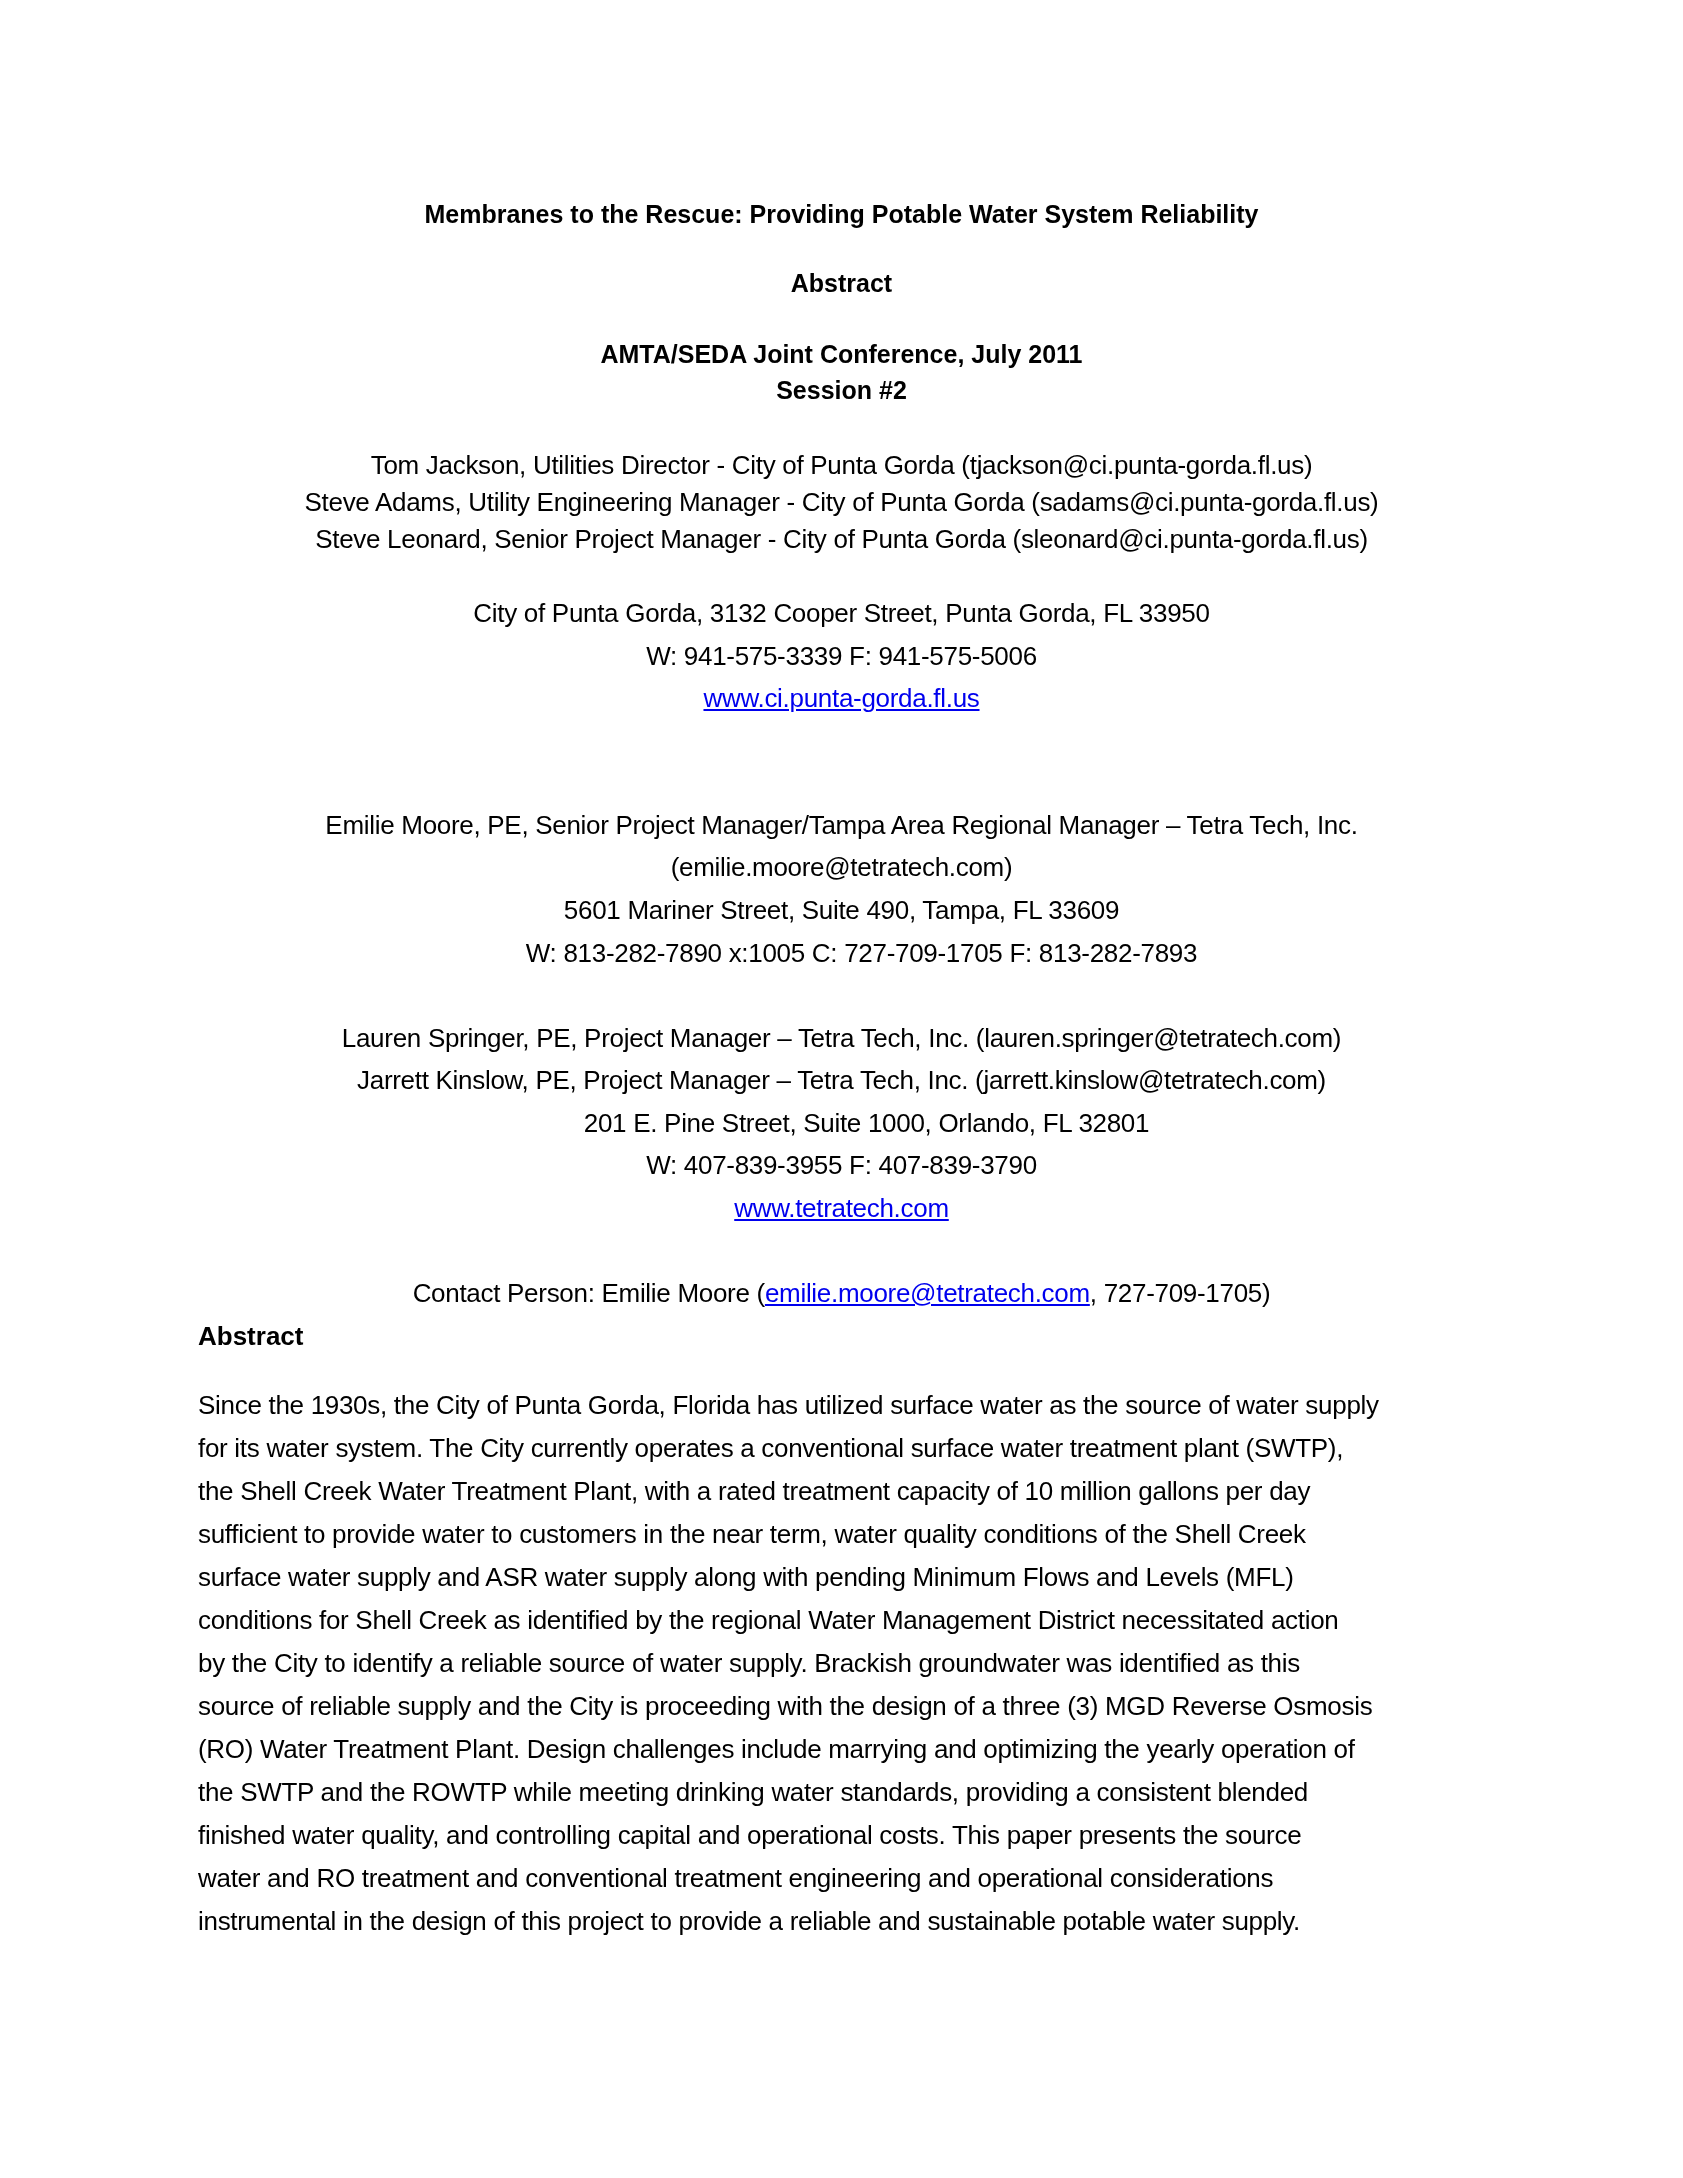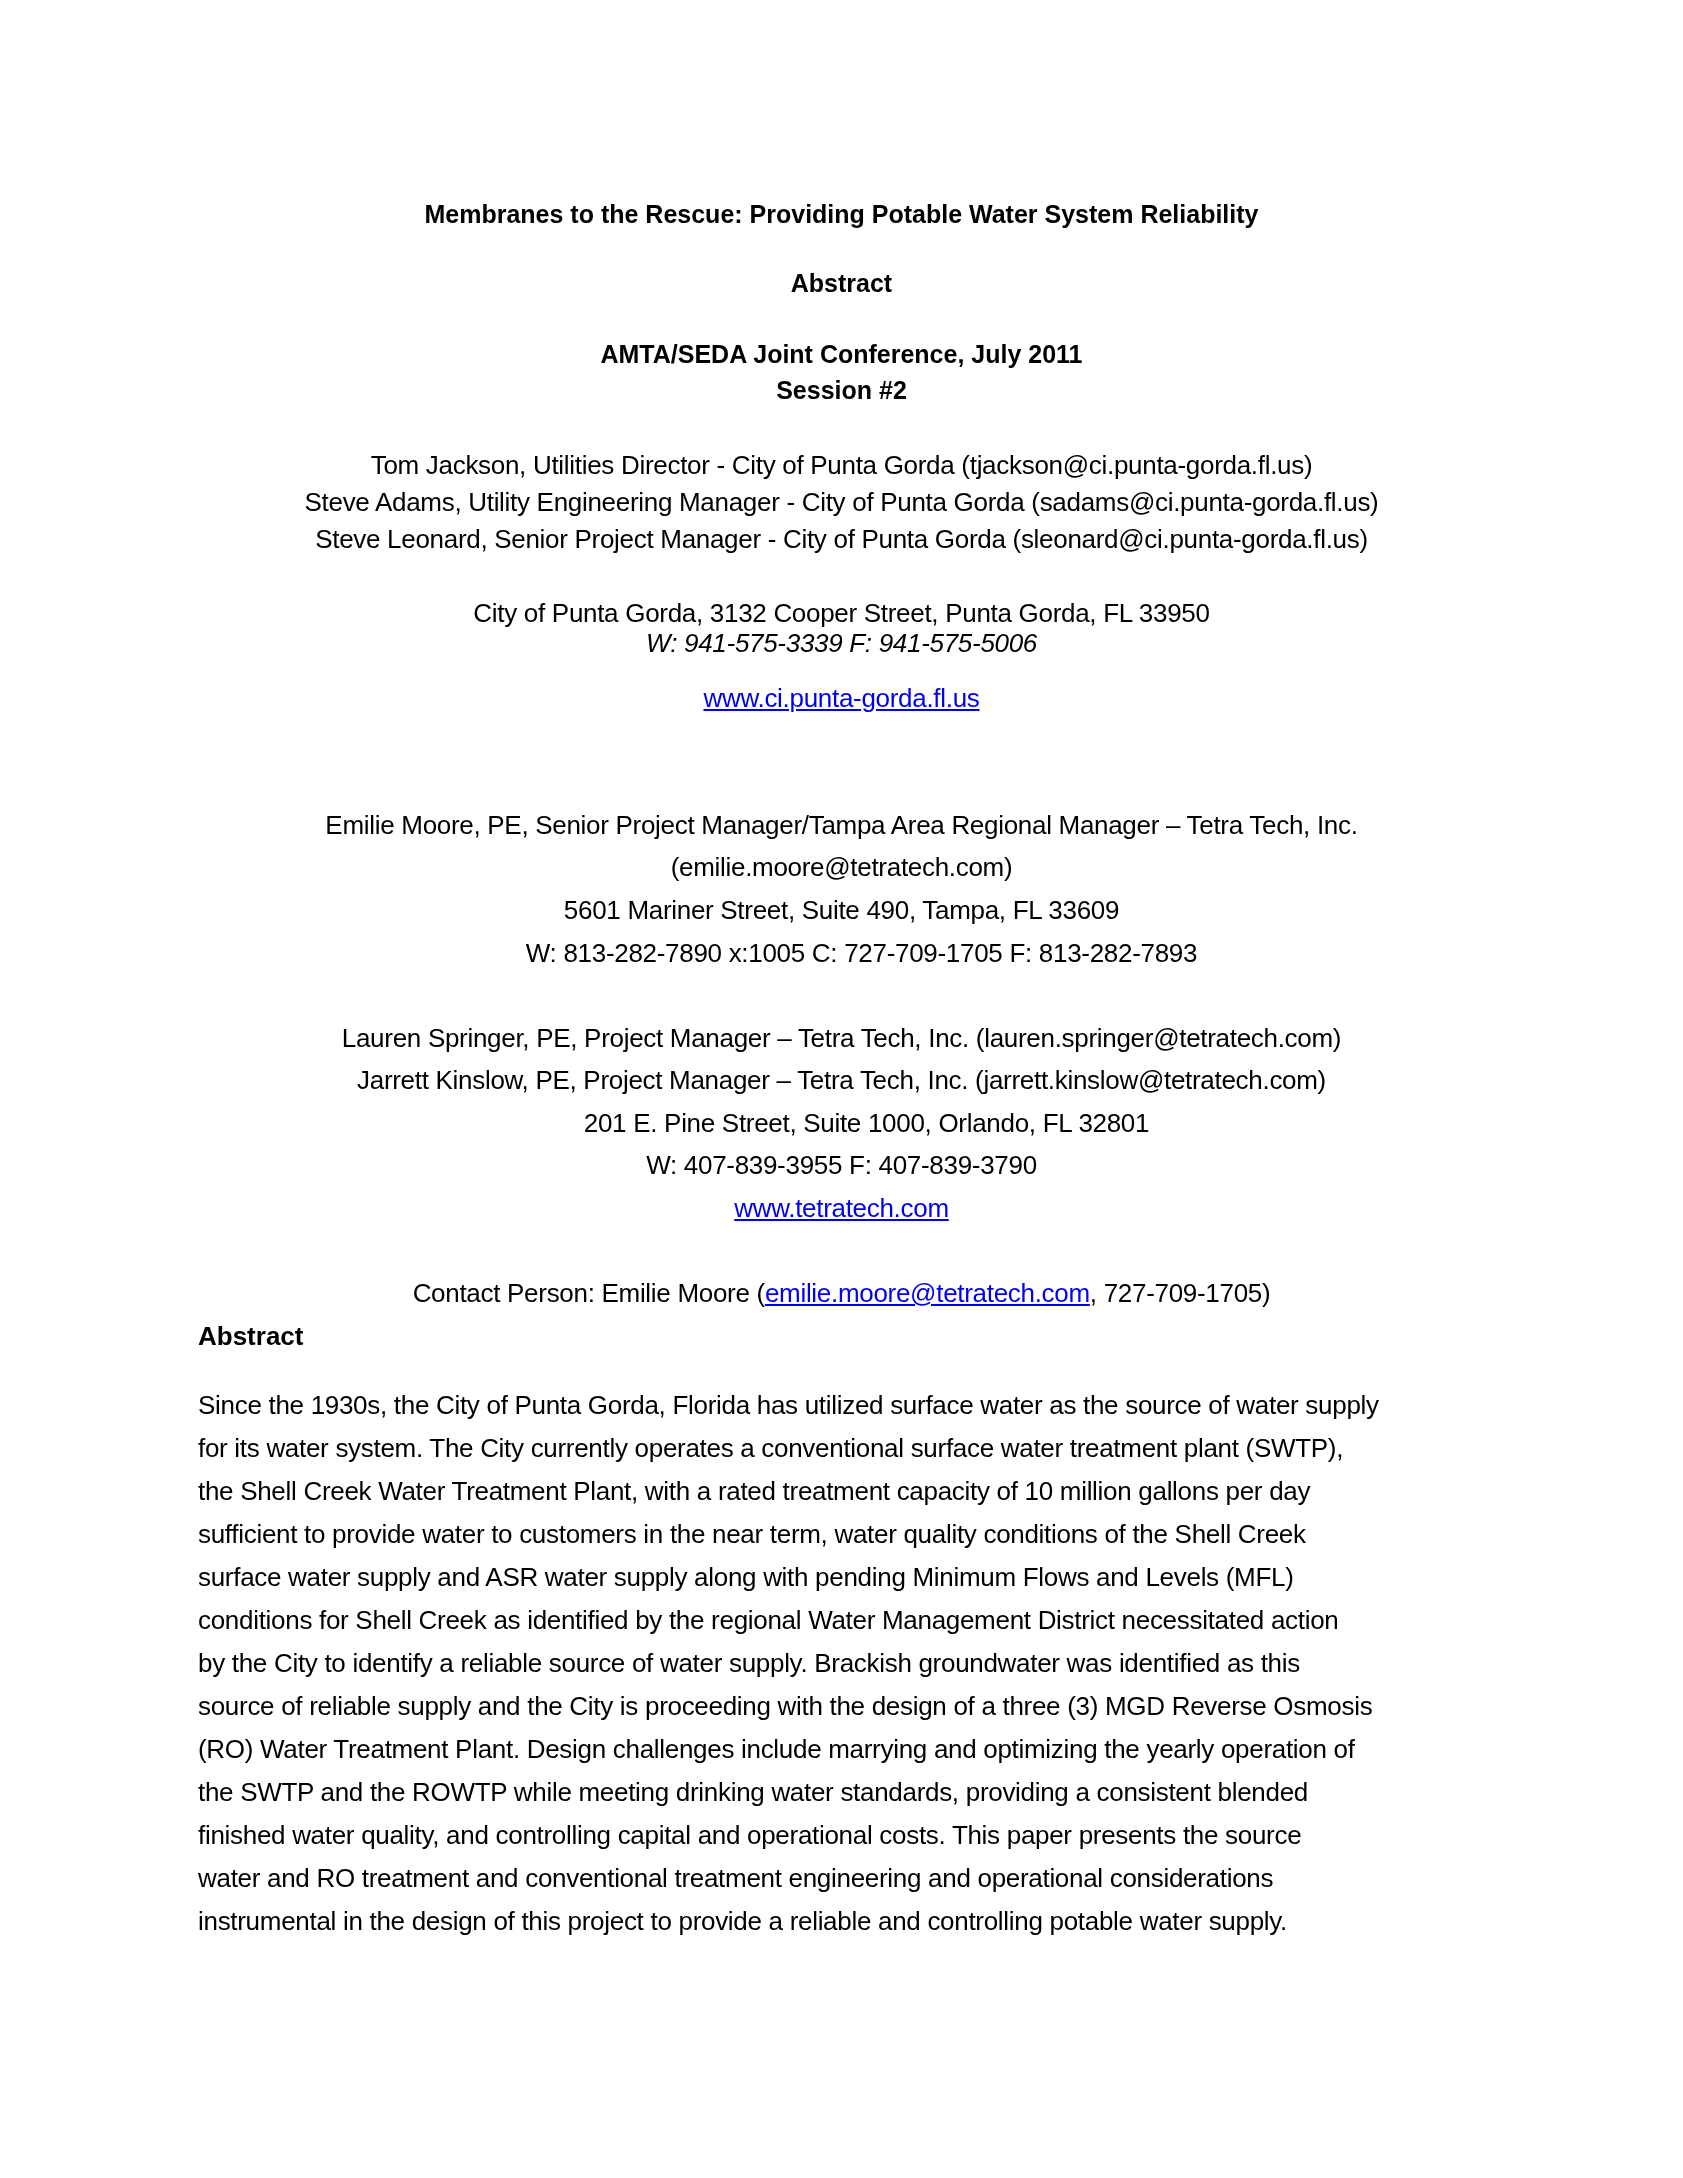--- a/index.html
+++ b/index.html
@@ -23,21 +23,21 @@
   <div class="center bold t-title" style="top:200px;">Membranes to the Rescue: Providing Potable Water System Reliability</div>
   <div class="center bold t-title" style="top:269px;">Abstract</div>
   <div class="center bold t-title" style="top:340px;">AMTA/SEDA Joint Conference, July 2011</div>
   <div class="center bold t-title" style="top:376px;">Session #2</div>
 
   <div class="center t-body" style="top:450px;">Tom Jackson, Utilities Director - City of Punta Gorda (tjackson@ci.punta-gorda.fl.us)</div>
   <div class="center t-body" style="top:487px;">Steve Adams, Utility Engineering Manager - City of Punta Gorda (sadams@ci.punta-gorda.fl.us)</div>
   <div class="center t-body" style="top:524px;">Steve Leonard, Senior Project Manager - City of Punta Gorda (sleonard@ci.punta-gorda.fl.us)</div>
 
   <div class="center t-body" style="top:598px;">City of Punta Gorda, 3132 Cooper Street, Punta Gorda, FL 33950</div>
-  <div class="center t-body" style="top:628px;font-style:italic;">W: 941-575-3339 F: 941-575-5006</div>
+  <div class="center t-body" style="top:641px;">W: 941-575-3339 F: 941-575-5006</div>
   <div class="center t-body" style="top:683px;">
     <a class="link">www.ci.punta-gorda.fl.us</a>
   </div>
 
   <div class="center t-body" style="top:810px;">Emilie Moore, PE, Senior Project Manager/Tampa Area Regional Manager – Tetra Tech, Inc.</div>
   <div class="center t-body" style="top:852px;">(emilie.moore@tetratech.com)</div>
   <div class="center t-body" style="top:895px;">5601 Mariner Street, Suite 490, Tampa, FL 33609</div>
   <div class="center t-body" style="top:938px;padding-left:20px;">W: 813-282-7890 x:1005  C: 727-709-1705 F: 813-282-7893</div>
 
   <div class="center t-body" style="top:1023px;">Lauren Springer, PE, Project Manager – Tetra Tech, Inc. (lauren.springer@tetratech.com)</div>
@@ -58,17 +58,17 @@
     <span class="ln">the Shell Creek Water Treatment Plant, with a rated treatment capacity of 10 million gallons per day</span>
     <span class="ln">sufficient to provide water to customers in the near term, water quality conditions of the Shell Creek</span>
     <span class="ln">surface water supply and ASR water supply along with pending Minimum Flows and Levels (MFL)</span>
     <span class="ln">conditions for Shell Creek as identified by the regional Water Management District necessitated action</span>
     <span class="ln">by the City to identify a reliable source of water supply. Brackish groundwater was identified as this</span>
     <span class="ln">source of reliable supply and the City is proceeding with the design of a three (3) MGD Reverse Osmosis</span>
     <span class="ln">(RO) Water Treatment Plant. Design challenges include marrying and optimizing the yearly operation of</span>
     <span class="ln">the SWTP and the ROWTP while meeting drinking water standards, providing a consistent blended</span>
     <span class="ln">finished water quality, and controlling capital and operational costs. This paper presents the source</span>
     <span class="ln">water and RO treatment and conventional treatment engineering and operational considerations</span>
-    <span class="ln">instrumental in the design of this project to provide a reliable and controlling potable water supply.</span>
+    <span class="ln">instrumental in the design of this project to provide a reliable and sustainable potable water supply.</span>
   </div>
 
 </div>
 
 
 </body></html>

